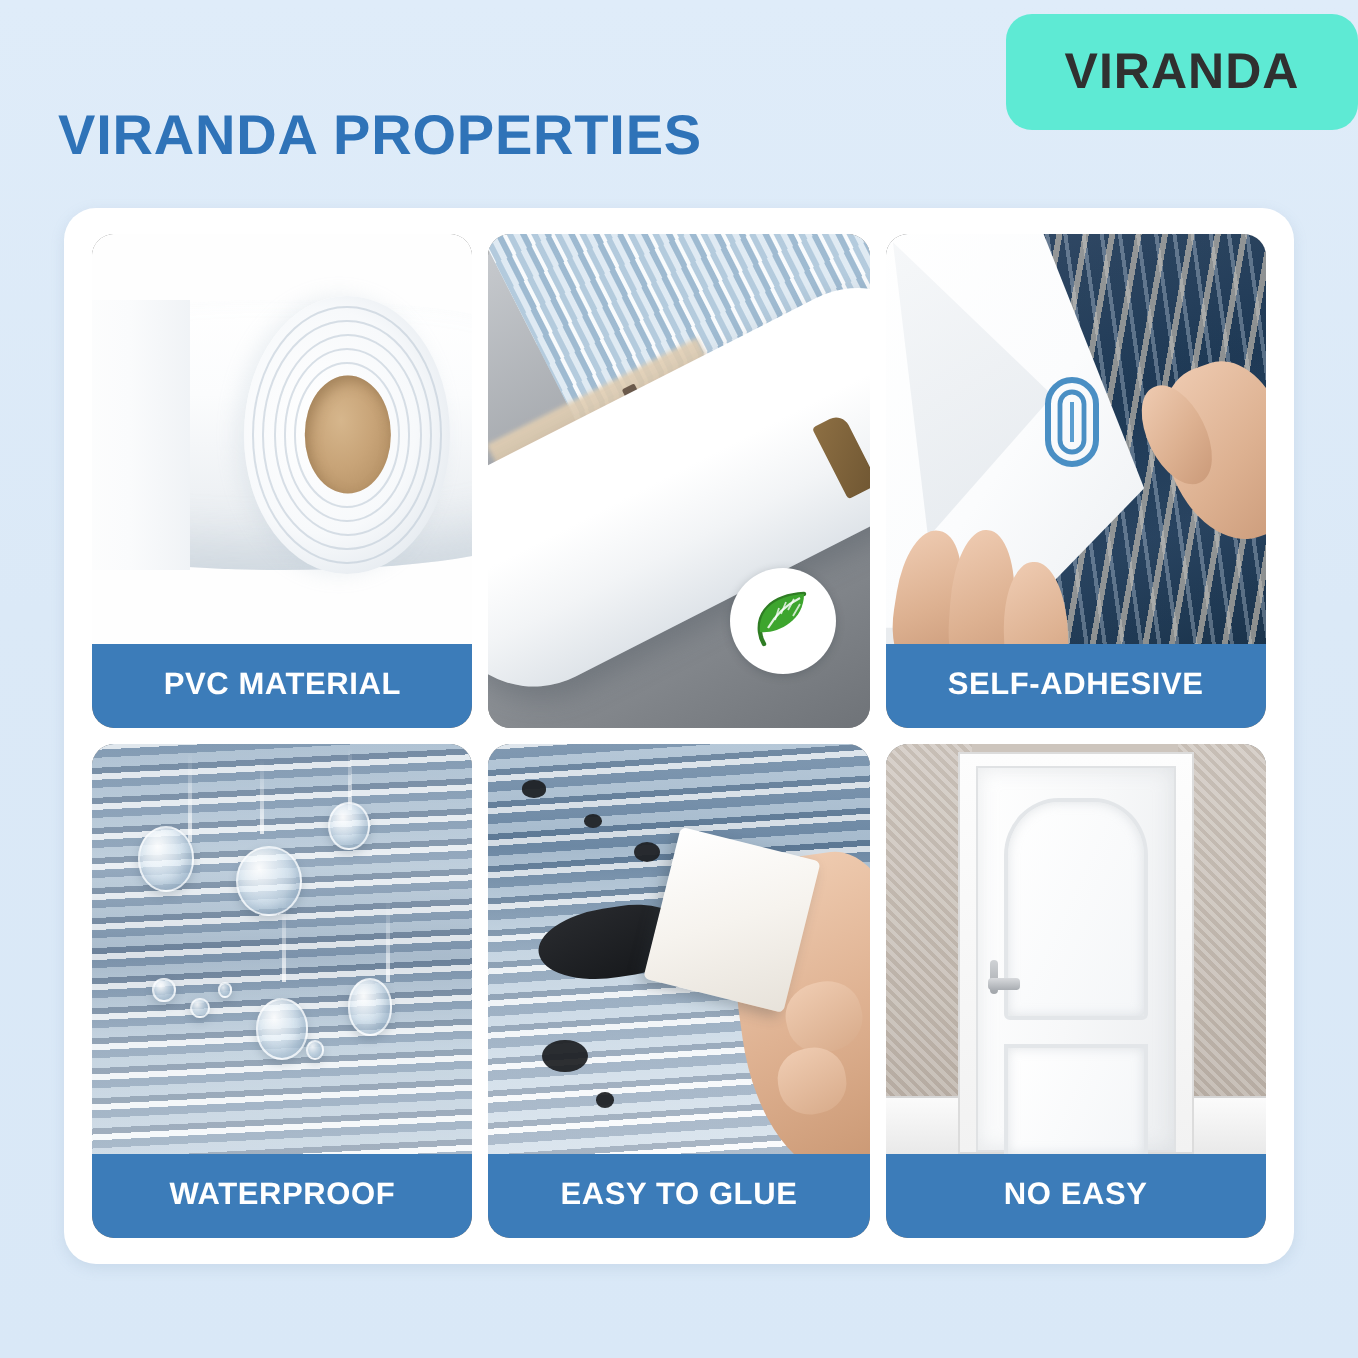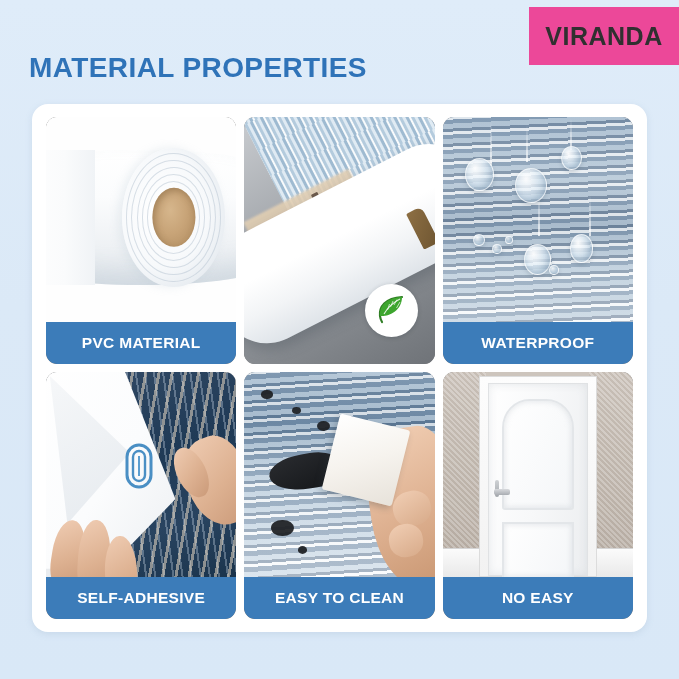--- a/index.html
+++ b/index.html
@@ -14,26 +14,27 @@
     font-family: "Liberation Sans", sans-serif;
     background: linear-gradient(180deg, #dfecf9 0%, #dbe9f7 45%, #d9e8f7 100%);
     position: relative;
   }
 
   
   .brand-box {
     position: absolute;
     top: 7px;
     right: 0px;
-    width: 150px;
+    width: 176px;
     height: 58px;
-    background: #ec4899;
+    background: #5eead4;
     display: flex;
     align-items: center;
     justify-content: center;
+    border-radius: 13px;
   }
   .brand-text {
     font-size: 25px;
     font-weight: bold;
     letter-spacing: 0.5px;
     color: #303030;
     font-family: "Liberation Sans", sans-serif;
   }
 
   .page-title {
@@ -408,21 +409,21 @@
 
   svg { display: block; }
 </style>
 </head>
 <body>
 
 <div class="brand-box">
   <span class="brand-text">VIRANDA</span>
 </div>
 
-<h1 class="page-title">MATERIAL PROPERTIES</h1>
+<h1 class="page-title">VIRANDA PROPERTIES</h1>
 
 <div class="panel">
   <div class="grid">
 
     <div class="card">
       <div class="card-media m-pvc">
         <div class="roll-wrap">
           <div class="roll-body"></div>
           <div class="roll-edge"></div>
           <div class="roll-face">
@@ -449,20 +450,39 @@
         <div class="leaf-badge">
           <svg width="34" height="34" viewBox="0 0 34 34">
             <path d="M27 5 C12 5 6 13 6 21 C6 25 8 28 8 28 L10 26 C10 26 9 23 9 20 C9 13 15 8 27 8 Z" fill="#3da52e" opacity="0"></path>
             <path d="M28 4 C11 5 5 14 6 23 C6.4 26.5 8 29 8 29" stroke="#2f7d24" stroke-width="2.2" fill="none" stroke-linecap="round"></path>
             <path d="M28 4 C11 5 5 14 6 23 C14 24 28 18 28 4 Z" fill="#3da52e"></path>
             <path d="M26 6 C20 9 14 14 10 21" stroke="#ffffff" stroke-width="1.1" fill="none" opacity="0.85"></path>
             <path d="M23 6.5 L20 12 M26 9 L22.5 15 M27 13 L23 18.5 M19 8 L16.5 14 M15.5 11 L13.5 17" stroke="#ffffff" stroke-width="0.9" opacity="0.75" fill="none"></path>
           </svg>
         </div>
       </div>
+    </div>
+
+    <div class="card">
+      <div class="card-media m-adh">
+        <div class="adh-marble"></div>
+        <div class="adh-peel"></div>
+        <div class="adh-fold"></div>
+        <svg class="clip-icon" viewBox="0 0 34 48">
+          <rect x="5" y="3" width="24" height="42" rx="12" fill="none" stroke="#4a8fc4" stroke-width="3"></rect>
+          <rect x="11" y="9" width="12" height="30" rx="6" fill="none" stroke="#4a8fc4" stroke-width="2.4"></rect>
+          <line x1="17" y1="14" x2="17" y2="34" stroke="#5b9ed0" stroke-width="2"></line>
+        </svg>
+        <div class="hand hand-l1"></div>
+        <div class="hand hand-l2"></div>
+        <div class="hand hand-l3"></div>
+        <div class="hand hand-r"></div>
+        <div class="hand hand-rf"></div>
+      </div>
+      <div class="card-label">SELF-ADHESIVE</div>
     </div>
 
     <div class="card">
       <div class="card-media m-water">
         <div class="water-tex"></div>
         <div class="trail" style="left:25%;top:2%;height:22%;"></div>
         <div class="trail" style="left:44%;top:4%;height:18%;"></div>
         <div class="trail" style="left:67%;top:1%;height:15%;"></div>
         <div class="trail" style="left:50%;top:36%;height:22%;"></div>
         <div class="trail" style="left:77%;top:38%;height:20%;"></div>
@@ -473,53 +493,34 @@
         <div class="drop" style="left:67%;top:57%;width:12%;height:14%;"></div>
         <div class="drop" style="left:16%;top:57%;width:6%;height:6%;"></div>
         <div class="drop" style="left:26%;top:62%;width:5%;height:5%;"></div>
         <div class="drop" style="left:33%;top:58%;width:4%;height:4%;"></div>
         <div class="drop" style="left:56%;top:72%;width:5%;height:5%;"></div>
       </div>
       <div class="card-label">WATERPROOF</div>
     </div>
 
     <div class="card">
-      <div class="card-media m-adh">
-        <div class="adh-marble"></div>
-        <div class="adh-peel"></div>
-        <div class="adh-fold"></div>
-        <svg class="clip-icon" viewBox="0 0 34 48">
-          <rect x="5" y="3" width="24" height="42" rx="12" fill="none" stroke="#4a8fc4" stroke-width="3"></rect>
-          <rect x="11" y="9" width="12" height="30" rx="6" fill="none" stroke="#4a8fc4" stroke-width="2.4"></rect>
-          <line x1="17" y1="14" x2="17" y2="34" stroke="#5b9ed0" stroke-width="2"></line>
-        </svg>
-        <div class="hand hand-l1"></div>
-        <div class="hand hand-l2"></div>
-        <div class="hand hand-l3"></div>
-        <div class="hand hand-r"></div>
-        <div class="hand hand-rf"></div>
-      </div>
-      <div class="card-label">SELF-ADHESIVE</div>
-    </div>
-
-    <div class="card">
       <div class="card-media m-clean">
         <div class="clean-tex"></div>
         <div class="stain-big"></div>
         <div class="stain" style="left:9%;top:9%;width:6%;height:4%;"></div>
         <div class="stain" style="left:25%;top:17%;width:5%;height:3.5%;"></div>
         <div class="stain" style="left:38%;top:24%;width:7%;height:5%;"></div>
         <div class="stain" style="left:14%;top:72%;width:12%;height:8%;"></div>
         <div class="stain" style="left:28%;top:85%;width:5%;height:4%;"></div>
         <div class="hand-clean"></div>
         <div class="cloth"></div>
         <div class="finger" style="right:2%;top:58%;width:20%;height:17%;transform:rotate(-14deg);"></div>
         <div class="finger" style="right:6%;top:74%;width:18%;height:16%;transform:rotate(-10deg);"></div>
       </div>
-      <div class="card-label">EASY TO CLEAN</div>
+      <div class="card-label">EASY TO GLUE</div>
     </div>
 
     <div class="card">
       <div class="card-media m-door">
         <div class="wall wall-l"></div>
         <div class="wall wall-r"></div>
         <div class="skirting skirt-l"></div>
         <div class="skirting skirt-r"></div>
         <div class="door-frame">
           <div class="door-slab">

